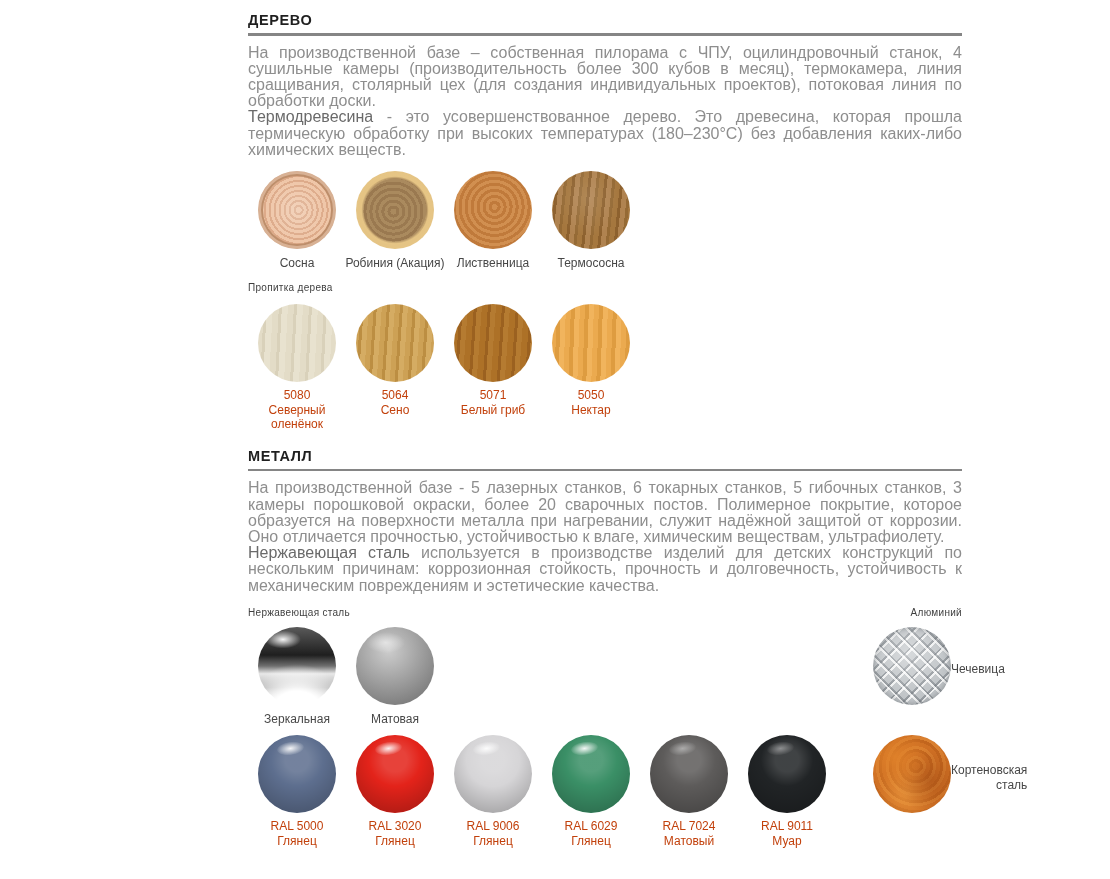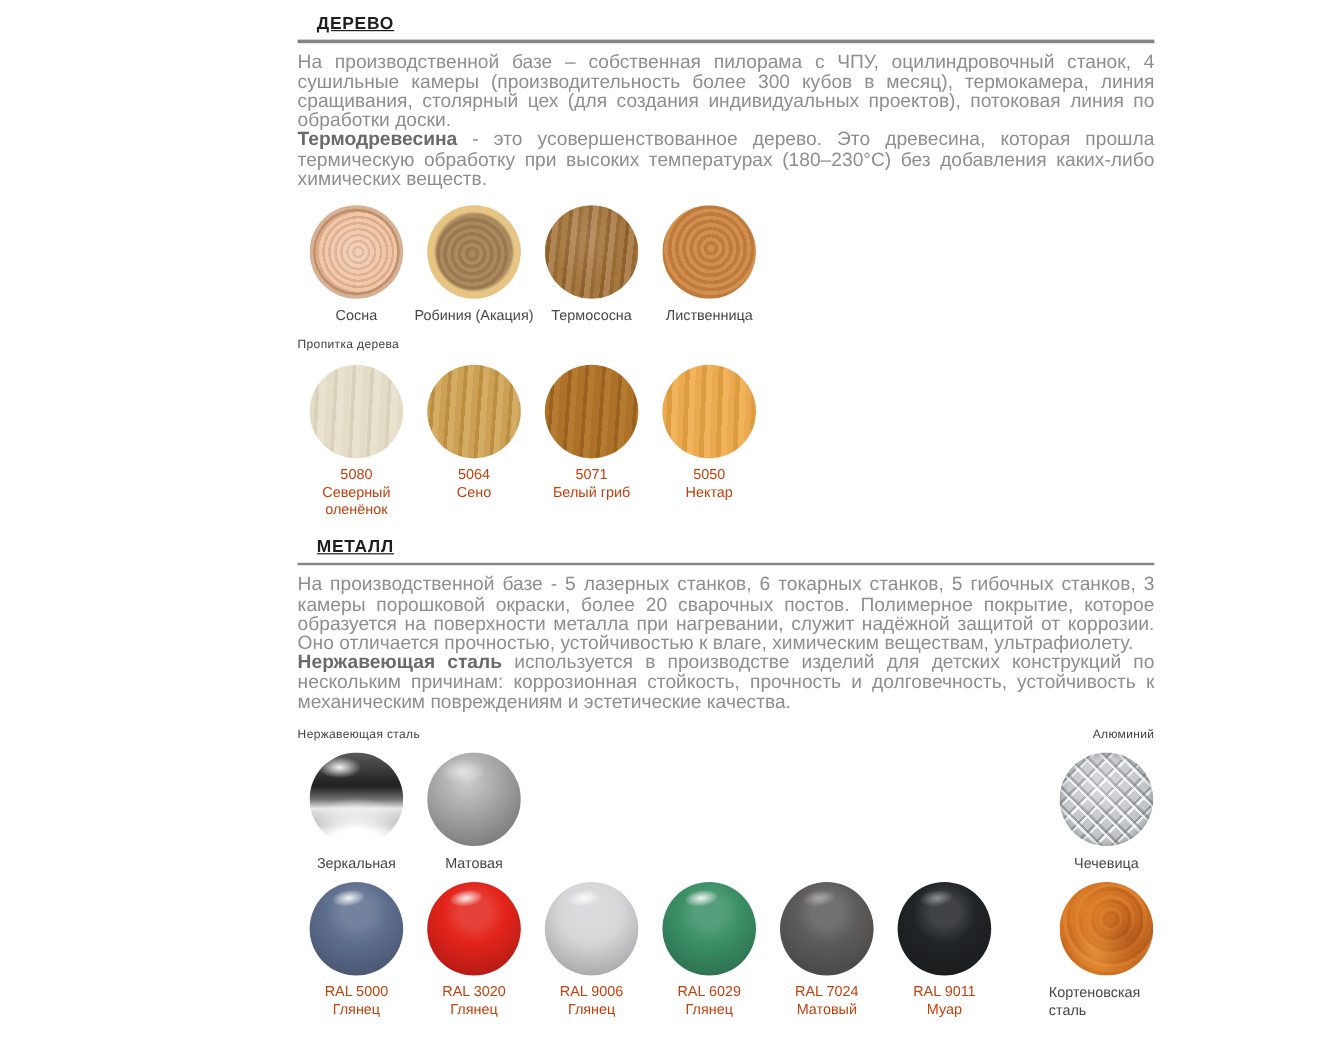--- a/index.html
+++ b/index.html
@@ -6,45 +6,44 @@
   body{
     width:1110px;height:879px;background:#ffffff;overflow:hidden;
     font-family:"Liberation Sans","DejaVu Sans",sans-serif;
     -webkit-font-smoothing:antialiased;
   }
   .page{width:714px;margin:12px 0 0 248px;position:relative;}
 
   
   .section-title{
     font-size:14.5px;font-weight:bold;color:#1f1f1f;letter-spacing:.6px;
-    margin:0 0 5px 16px;
-    text-decoration:underline;
+    margin:0 0 5px 0;
   }
   .rule{height:2.5px;background:#858585;margin:0 0 9px 0;}
 
   
   .copy{
     font-size:16px;line-height:16.2px;color:#8e8e8e;
     text-align:justify;margin:0;
   }
-  .copy .lead{color:#6a6a6a;font-weight:bold;}
+  .copy .lead{color:#6a6a6a;font-weight:normal;}
 
   
   .subhead{
     font-size:10px;color:#3f3f3f;margin:0;letter-spacing:.3px;
   }
 
   
   .row{display:flex;align-items:flex-start;position:relative;}
   .cell{width:98px;display:flex;flex-direction:column;align-items:center;flex:0 0 auto;}
-  .cell-right{position:absolute;right:-9px;top:0;width:98px;display:flex;flex-direction:column;align-items:center;}
+  .cell-right{position:absolute;right:-9px;top:0;width:98px;display:flex;align-items:center;}
   .swatch{width:78px;height:78px;border-radius:50%;flex:0 0 auto;}
   .cap{
     margin-top:7px;font-size:12px;line-height:14.5px;color:#474747;
-    text-align:left;white-space:nowrap;
+    text-align:right;white-space:nowrap;
   }
   .cap-wrap{white-space:normal;max-width:96px;}
   .cap2{margin-top:6px;font-size:12px;line-height:14.5px;color:#c2410c;text-align:center;}
   .cap2 .code{display:block;}
   .cap2 .nm{display:block;max-width:92px;margin:0 auto;}
 
   
   .sw-pine{
     background:
       radial-gradient(circle at 48% 50%, rgba(255,255,255,.22), rgba(255,255,255,0) 55%),
@@ -143,26 +142,26 @@
     <div class="row mt-species">
       <div class="cell">
         <div class="swatch sw-pine"></div>
         <div class="cap">Сосна</div>
       </div>
       <div class="cell">
         <div class="swatch sw-robinia"></div>
         <div class="cap">Робиния (Акация)</div>
       </div>
       <div class="cell">
+        <div class="swatch sw-larch"></div>
+        <div class="cap">Лиственница</div>
+      </div>
+      <div class="cell">
         <div class="swatch sw-thermo"></div>
         <div class="cap">Термососна</div>
-      </div>
-      <div class="cell">
-        <div class="swatch sw-larch"></div>
-        <div class="cap">Лиственница</div>
       </div>
     </div>
 
     <div class="subhead mt-imp-title">Пропитка дерева</div>
 
     <div class="row mt-imp-row">
       <div class="cell">
         <div class="swatch sw-5080"></div>
         <div class="cap2">
           <span class="code">5080</span>

